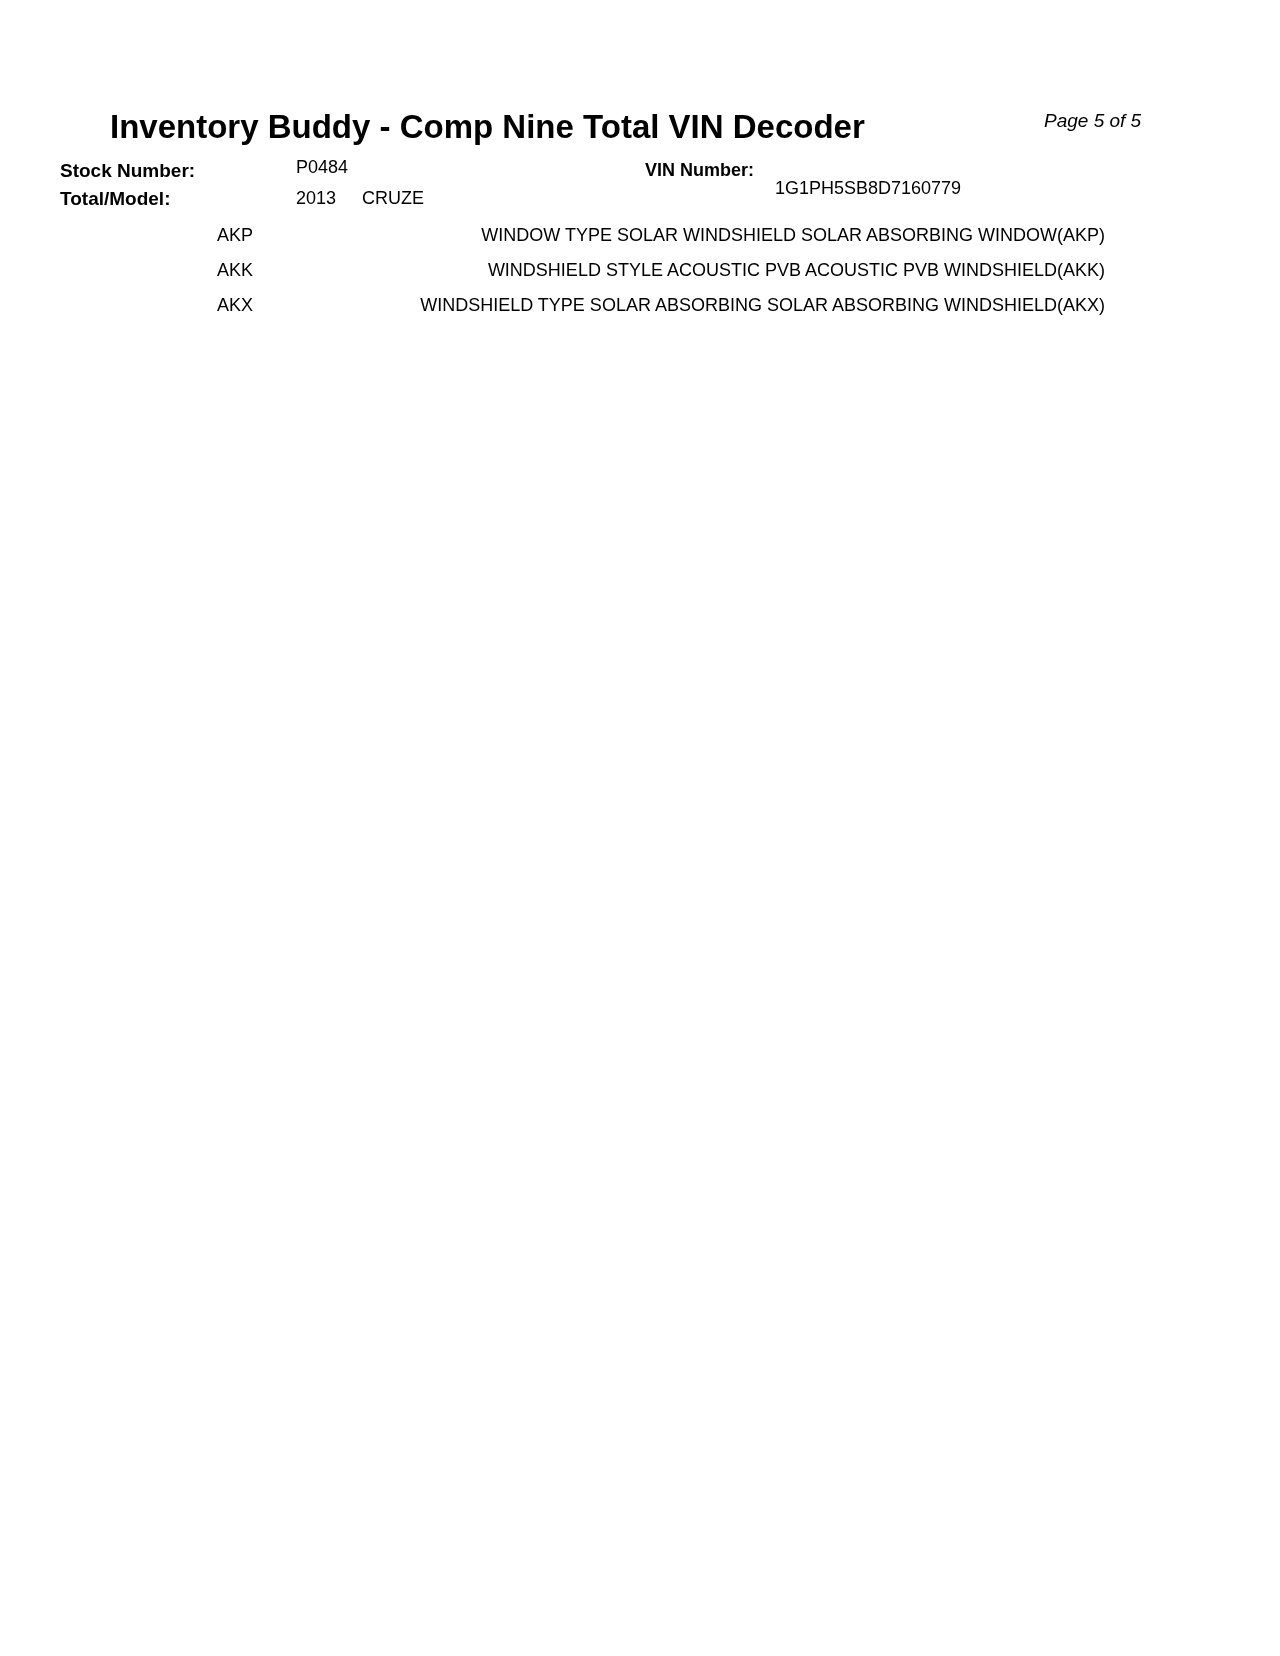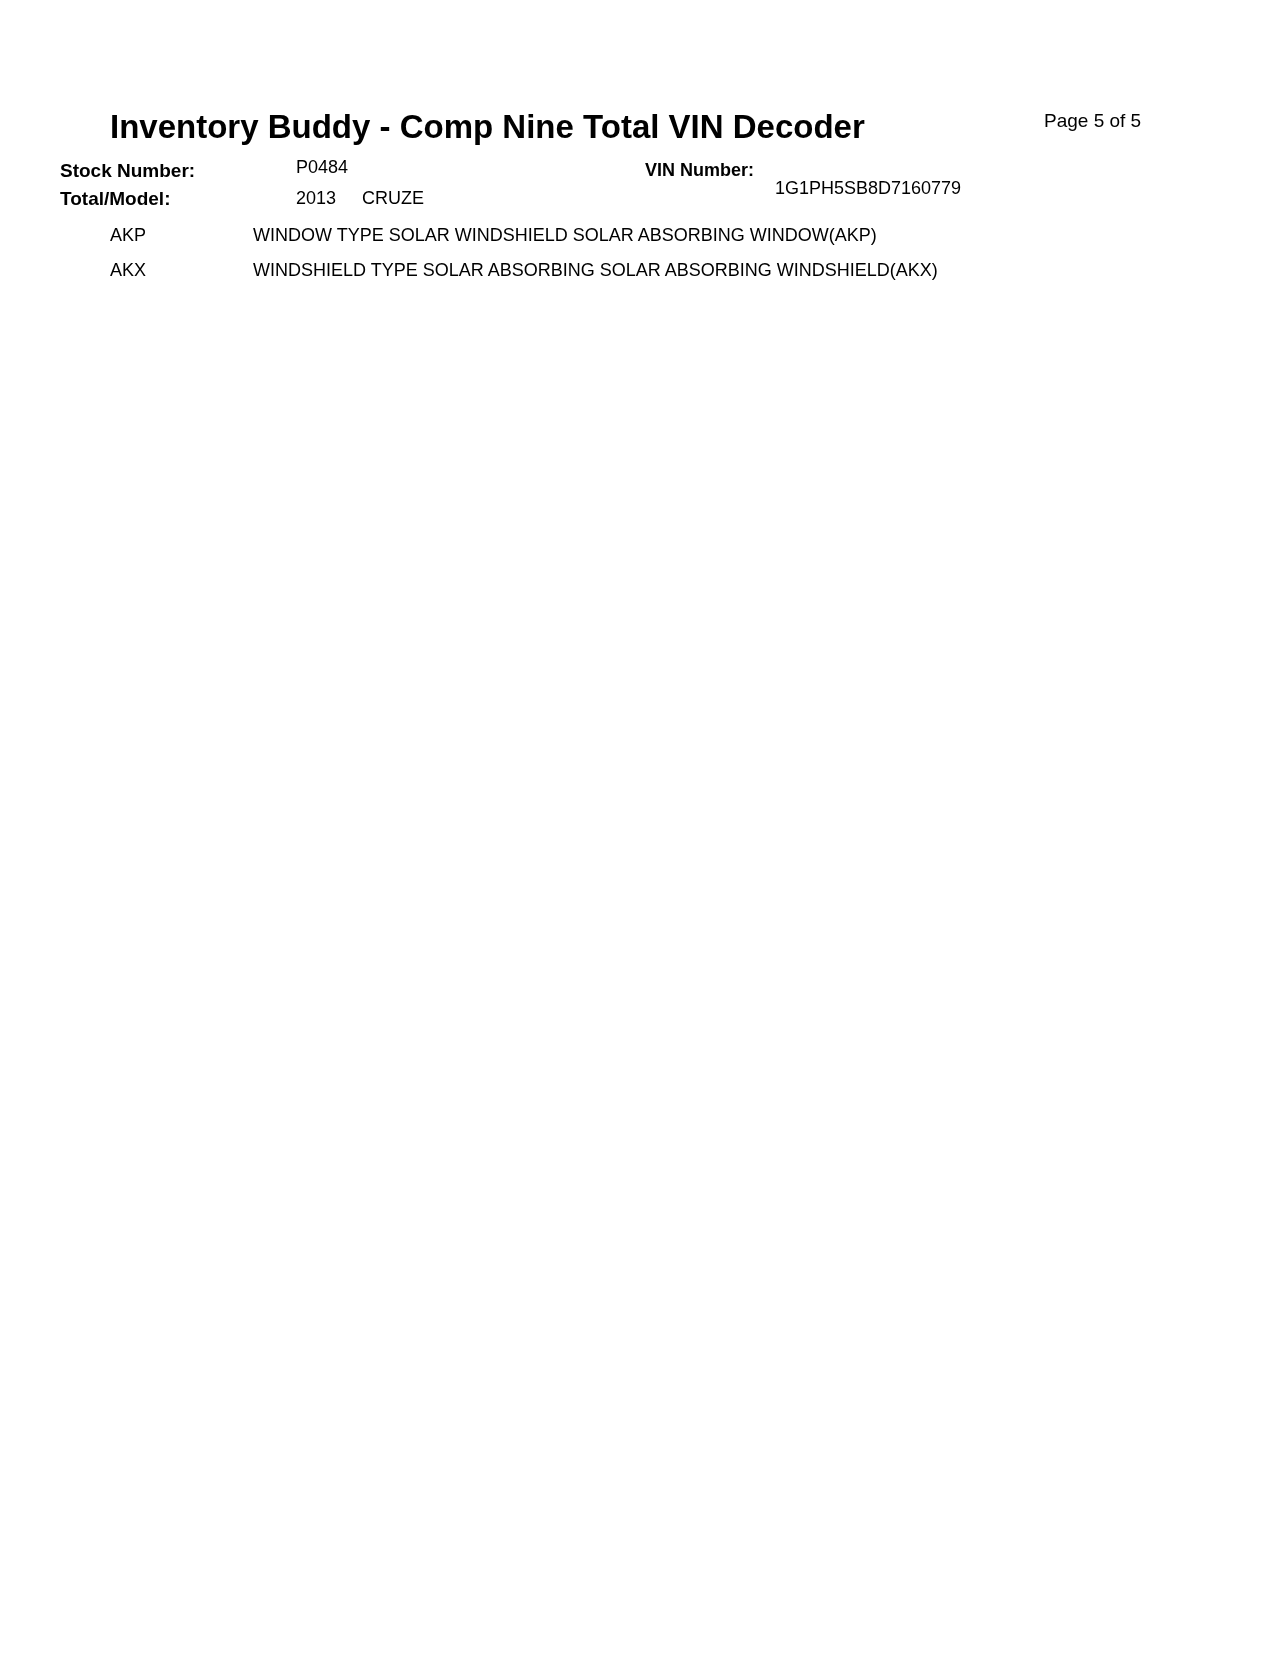--- a/index.html
+++ b/index.html
@@ -1,15 +1,15 @@
 <!DOCTYPE html>
 <html><head>
 <meta charset="utf-8">
 <style>
-  * { margin: 0; padding: 0; box-sizing: border-box; }
+  * { margin: 0; padding: 0; box-sizing: border-box; text-align: right; }
   html, body { background: #ffffff; }
   body {
     width: 1280px;
     height: 1656px;
     position: relative;
     font-family: "Liberation Sans", "DejaVu Sans", sans-serif;
     color: #000000;
     overflow: hidden;
   }
   .page-title {
@@ -22,20 +22,21 @@
     white-space: nowrap;
     letter-spacing: 0px;
   }
   .page-indicator {
     position: absolute;
     left: 1044px;
     top: 110px;
     font-size: 19px;
     line-height: 1.2;
     white-space: nowrap;
+    font-style: italic;
   }
   .hdr-label { font-weight: bold; }
   .lbl-col {
     position: absolute;
     left: 60px;
     width: 225px;
     text-align: left;
     font-size: 19px;
     font-weight: bold;
     line-height: 1.2;
@@ -82,20 +83,24 @@
 <div class="val" style="left:362px; top:188px;">CRUZE</div>
 
 <div class="options-list">
 
 
   <div class="option-row">
     <div class="option-code">AKP</div>
     <div class="option-desc">WINDOW TYPE SOLAR WINDSHIELD SOLAR ABSORBING WINDOW(AKP)</div>
   </div>
 
+  <div class="option-row">
+    <div class="option-code">AKK</div>
+    <div class="option-desc">WINDSHIELD STYLE ACOUSTIC PVB ACOUSTIC PVB WINDSHIELD(AKK)</div>
+  </div>
 
   <div class="option-row">
     <div class="option-code">AKX</div>
     <div class="option-desc">WINDSHIELD TYPE SOLAR ABSORBING SOLAR ABSORBING WINDSHIELD(AKX)</div>
   </div>
 
 
 </div>
 
 </body></html>

